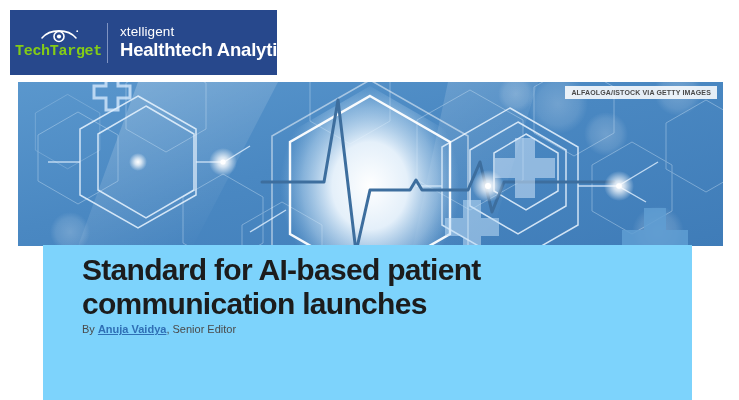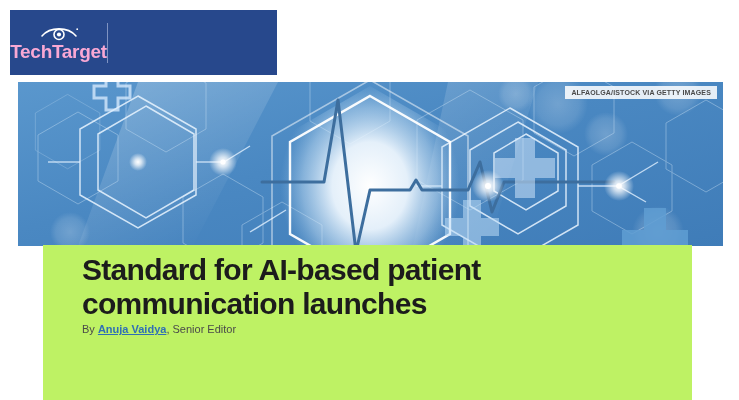--- a/index.html
+++ b/index.html
@@ -37,26 +37,27 @@
     justify-content: center;
     padding-left: 6px;
   }
   .tt-eye {
     width: 42px;
     height: 16px;
     display: block;
     margin-bottom: 1px;
   }
   .tt-word {
-    color: #f9a8d4;
-    font-size: 19px;
+    color: #84cc16;
+    font-size: 15px;
     font-weight: bold;
     letter-spacing: -0.3px;
     line-height: 1;
     white-space: nowrap;
+    font-family: Liberation Mono, monospace;
   }
   .brand-divider {
     width: 1px;
     height: 40px;
     background: #7f93c2;
     margin: 0 12px 0 6px;
     flex: 0 0 1px;
   }
   .brand-names {
     display: flex;
@@ -110,21 +111,21 @@
     line-height: 1;
   }
 
   
   .article-panel {
     position: absolute;
     left: 43px;
     top: 245px;
     width: 649px;
     height: 155px;
-    background: #bef264;
+    background: #7dd3fc;
     box-sizing: border-box;
     padding: 8px 0 0 39px;
   }
   .headline {
     margin: 0;
     color: #1c1c1c;
     font-size: 30px;
     font-weight: bold;
     line-height: 1.12;
     letter-spacing: -0.7px;
@@ -164,20 +165,24 @@
         <circle cx="21" cy="9.5" r="5" fill="none" stroke="#ffffff" stroke-width="1.6"></circle>
         <circle cx="21" cy="9.5" r="2.1" fill="#ffffff"></circle>
         <circle cx="39.2" cy="4.2" r="0.9" fill="#ffffff"></circle>
       </svg>
     </span>
     <span class="tt-word">TechTarget</span>
   </div>
 
   <div class="brand-divider"></div>
 
+  <div class="brand-names">
+    <span class="brand-kicker">xtelligent</span>
+    <span class="brand-title">Healthtech Analytics</span>
+  </div>
 
 </div>
 
 <div class="hero">
 
   <svg class="hero-svg" viewBox="0 0 705 164" preserveAspectRatio="none" xmlns="http://www.w3.org/2000/svg">
     <defs>
       <linearGradient id="bgGrad" x1="0" y1="0" x2="1" y2="1">
         <stop offset="0%" stop-color="#5a97cd"></stop>
         <stop offset="45%" stop-color="#4a88c2"></stop>

